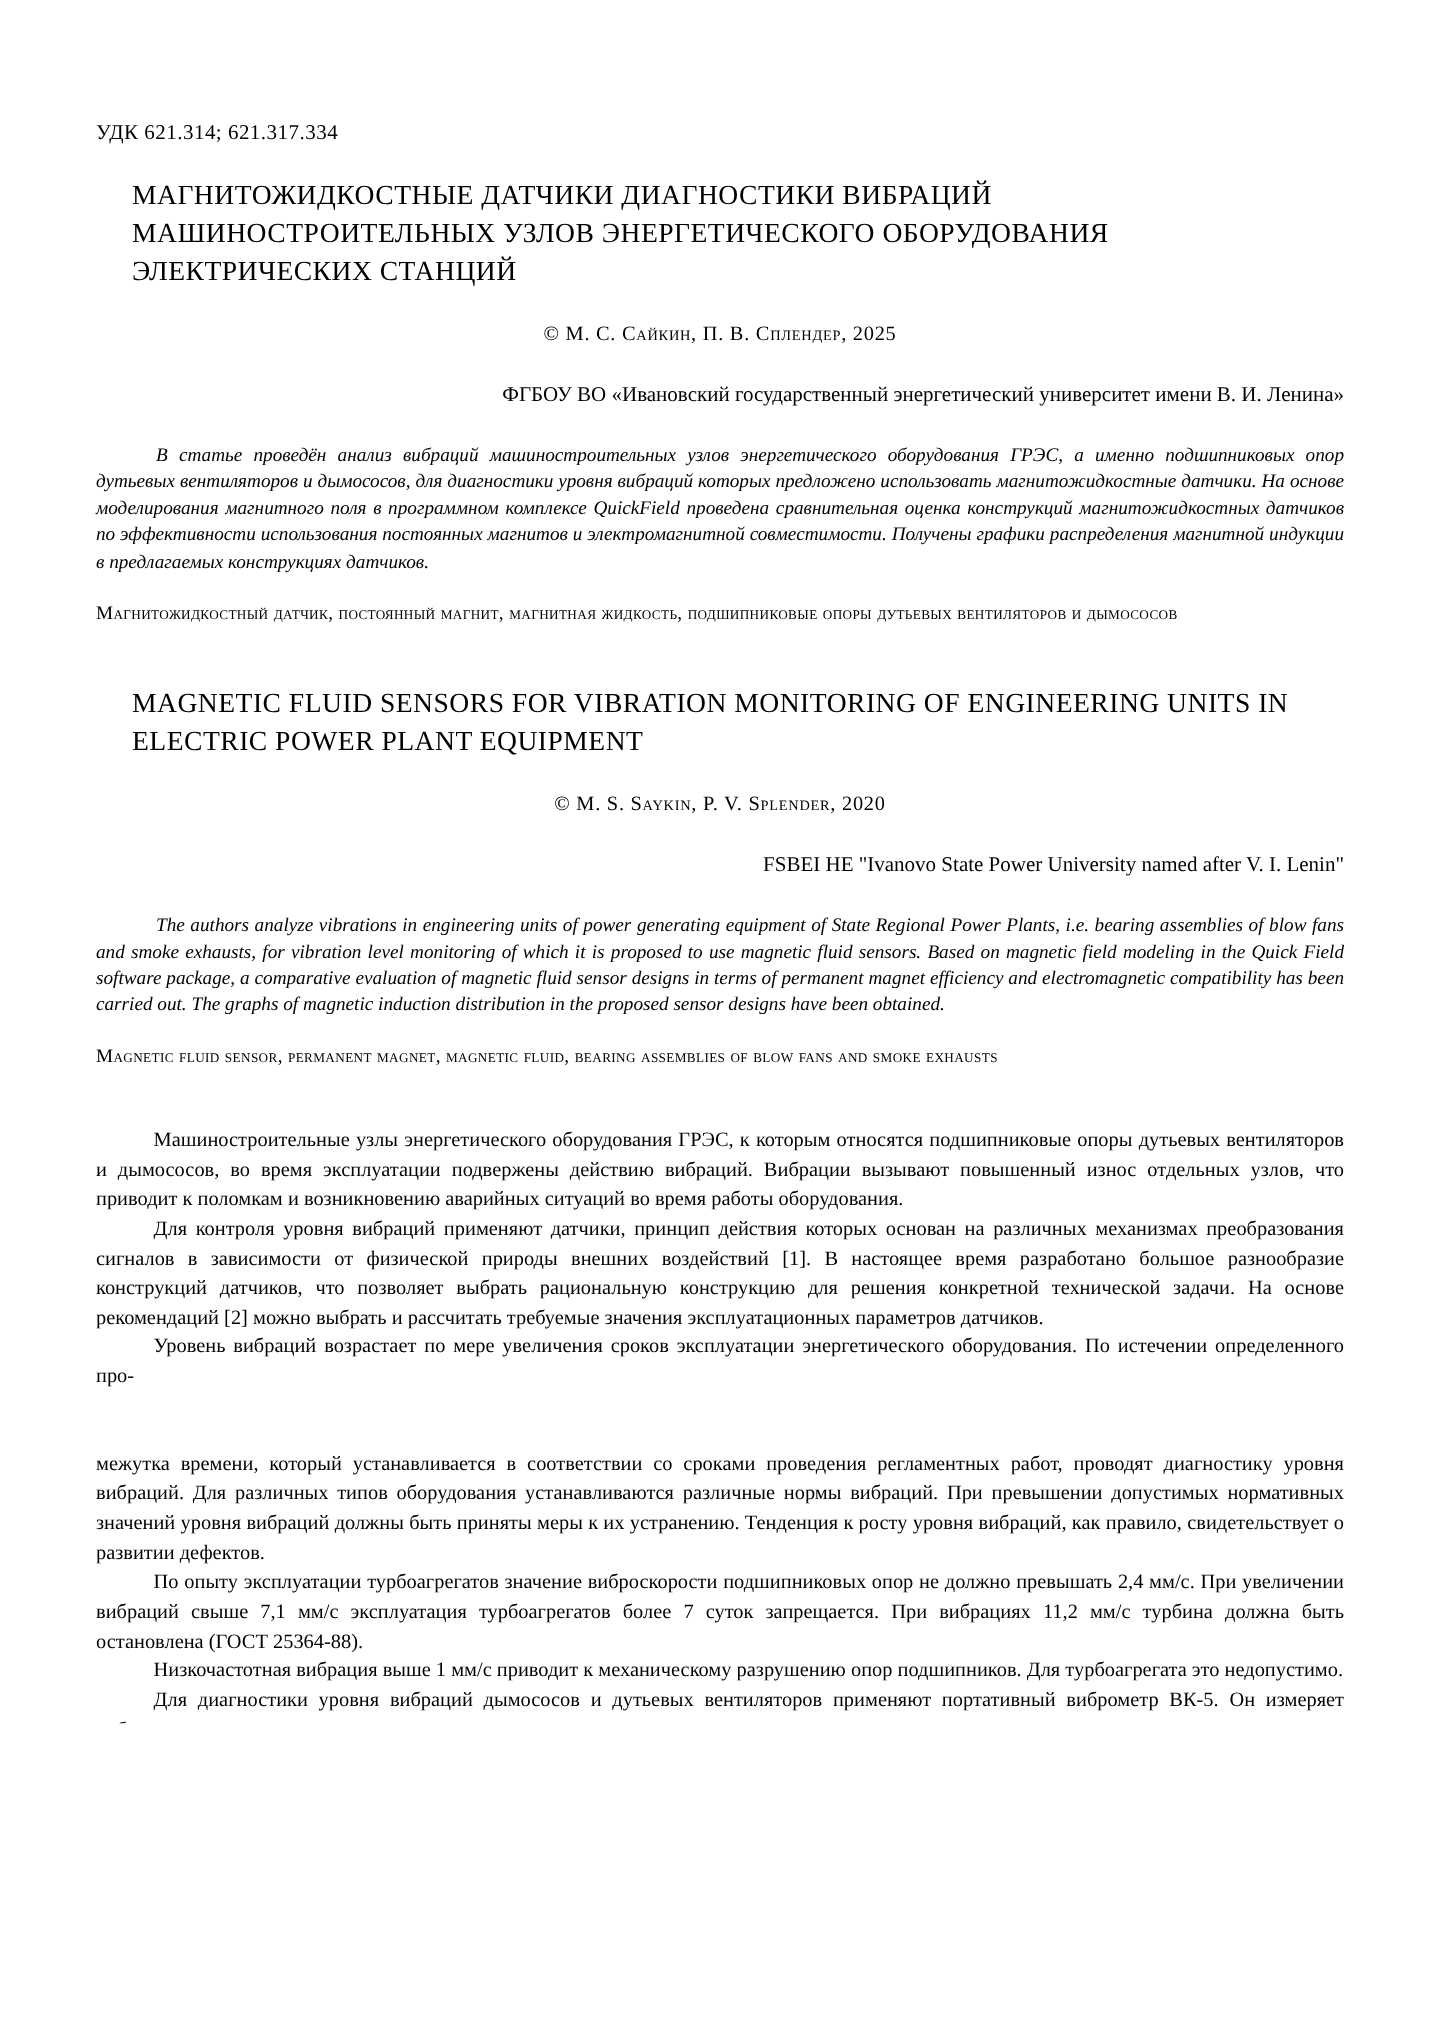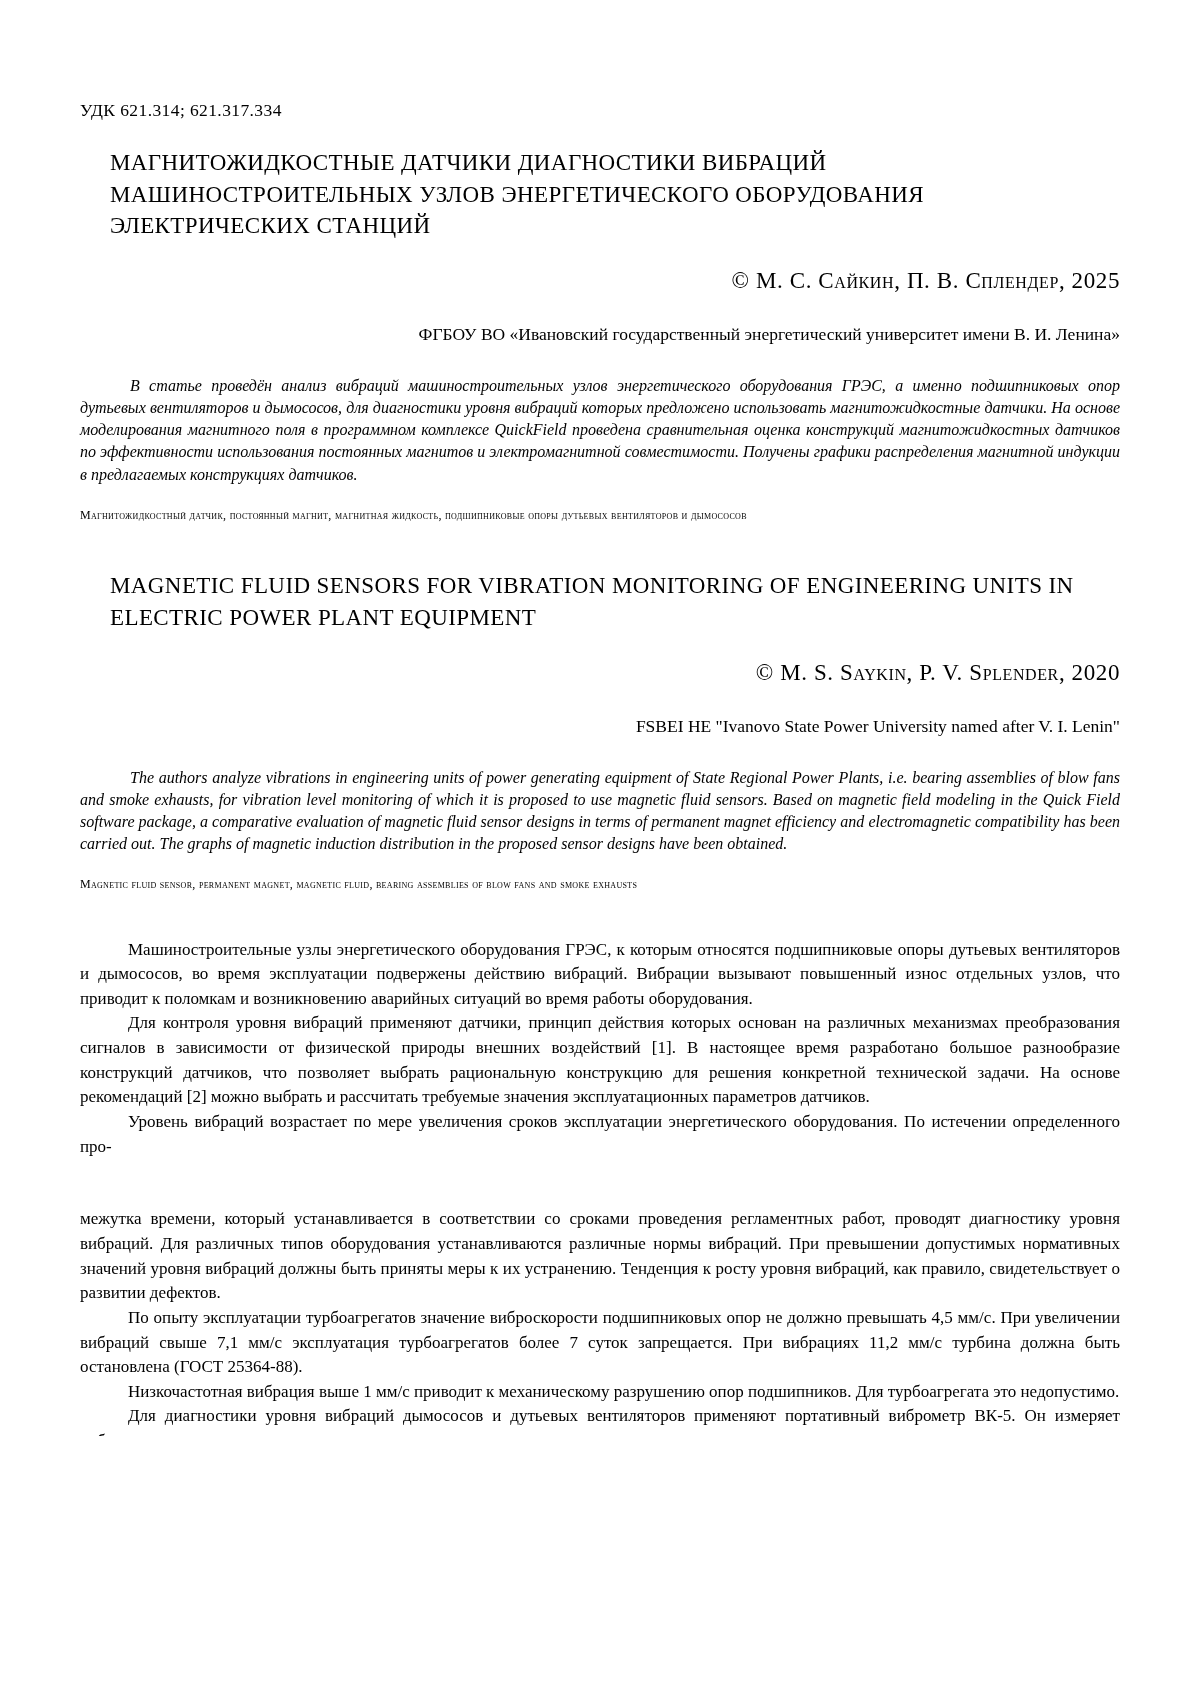--- a/index.html
+++ b/index.html
@@ -22,43 +22,43 @@
   .title {
     font-size: 23px;
     font-weight: normal;
     text-align: left;
     line-height: 1.38;
     letter-spacing: 0.4px;
     margin: 0 auto 26px auto;
     max-width: 980px;
   }
   .authors {
-    text-align: right;
-    font-size: 23px;
+    text-align: center;
+    font-size: 17px;
     font-variant: small-caps;
     letter-spacing: 0.6px;
     margin-bottom: 30px;
   }
   .affiliation {
     text-align: right;
     font-size: 17.5px;
     margin-bottom: 30px;
   }
   .abstract {
     font-style: italic;
     text-align: justify;
     font-size: 16px;
     line-height: 1.38;
     text-indent: 50px;
     margin: 0 0 20px 0;
   }
   .keywords {
     font-variant: small-caps;
     text-align: justify;
-    font-size: 12px;
+    font-size: 16px;
     line-height: 1.55;
     letter-spacing: 0.3px;
     margin: 0;
   }
   .title-en { margin-top: 46px; }
   .body-columns {
     display: flex;
     gap: 48px;
     margin-top: 44px;
     text-align: justify;
@@ -98,19 +98,19 @@
   <p class="keywords">Magnetic fluid sensor,  permanent magnet,  magnetic fluid,  bearing assemblies of blow fans and smoke exhausts</p>
 
   <div class="body-columns">
     <div class="col">
       <p class="body-p">Машиностроительные узлы энергетического оборудования ГРЭС, к которым относятся подшипниковые опоры дутьевых вентиляторов и дымососов, во время эксплуатации подвержены действию вибраций. Вибрации вызывают повышенный износ отдельных узлов, что приводит к поломкам и возникновению аварийных ситуаций во время работы оборудования.</p>
       <p class="body-p">Для контроля уровня вибраций применяют датчики, принцип действия которых основан на различных механизмах преобразования сигналов в зависимости от физической природы внешних воздействий [1]. В настоящее время разработано большое разнообразие конструкций датчиков, что позволяет выбрать рациональную конструкцию для решения конкретной технической задачи. На основе рекомендаций [2] можно выбрать и рассчитать требуемые значения эксплуатационных параметров датчиков.</p>
       <p class="body-p">Уровень вибраций возрастает по мере увеличения сроков эксплуатации энергетического оборудования. По истечении определенного про-</p>
     </div>
     <div class="col">
       <p class="body-p noindent">межутка времени, который устанавливается в соответствии со сроками проведения регламентных работ, проводят диагностику уровня вибраций. Для различных типов оборудования устанавливаются различные нормы вибраций. При превышении допустимых нормативных значений уровня вибраций должны быть приняты меры к их устранению. Тенденция к росту уровня вибраций, как правило, свидетельствует о развитии дефектов.</p>
-      <p class="body-p">По опыту эксплуатации турбоагрегатов значение виброскорости подшипниковых опор не должно превышать 4,5 мм/с. При увеличении вибраций свыше 7,1 мм/с эксплуатация турбоагрегатов более 7 суток запрещается. При вибрациях 11,2 мм/с турбина должна быть остановлена (ГОСТ 25364-88).</p>
+      <p class="body-p">По опыту эксплуатации турбоагрегатов значение виброскорости подшипниковых опор не должно превышать 2,4 мм/с. При увеличении вибраций свыше 7,1 мм/с эксплуатация турбоагрегатов более 7 суток запрещается. При вибрациях 11,2 мм/с турбина должна быть остановлена (ГОСТ 25364-88).</p>
       <p class="body-p">Низкочастотная вибрация выше 1 мм/с приводит к механическому разрушению опор подшипников. Для турбоагрегата это недопустимо.</p>
       <p class="body-p">Для диагностики уровня вибраций дымососов и дутьевых вентиляторов применяют портативный виброметр ВК-5. Он измеряет виброуско-</p>
     </div>
   </div>
 
 </div>
 
 </body></html>

